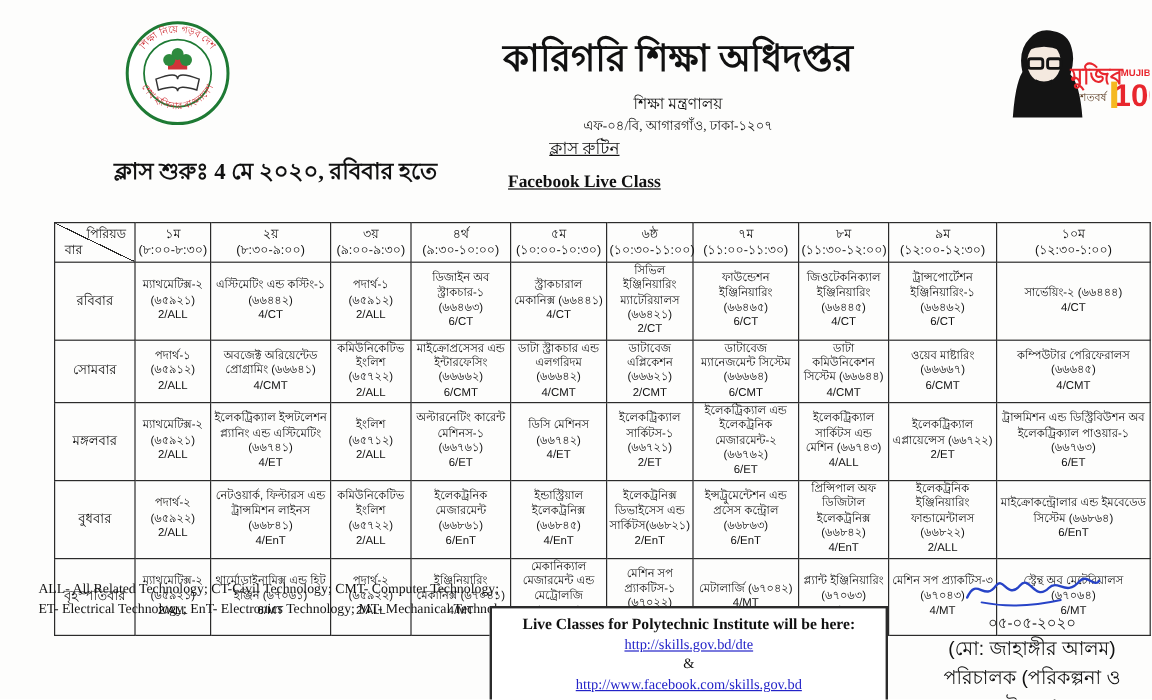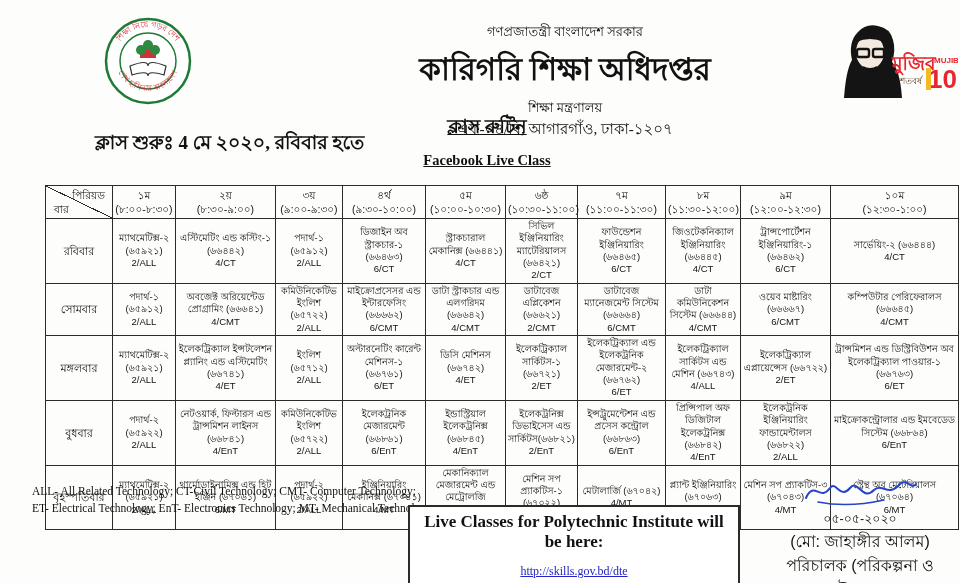--- a/index.html
+++ b/index.html
@@ -7,46 +7,46 @@
   body { font-family:"Liberation Sans", sans-serif; color:#111; }
   .page { position:relative; width:960px; height:583px; background:#fdfdfc; }
 
   
   .seal { position:absolute; left:96px; top:14px; width:104px; height:94px; }
   .mujib { position:absolute; left:830px; top:8px; width:128px; height:100px; }
   .gov-block { position:absolute; left:330px; top:22px; width:470px; text-align:center; font-family:"Liberation Serif", serif; }
   .gov-line1 { font-size:13px; }
   .gov-line2 { font-size:31px; font-weight:bold; margin:2px 0 3px 0; }
   .gov-line3, .gov-line4 { font-size:13px; line-height:1.25; }
-  .gov-line5 { font-size:15px; margin-top:1px; }
+  .gov-line5 { font-size:11px; margin-top:1px; }
 
   
   .start-note { position:absolute; left:95px; top:128px; font-size:19px; font-weight:bold; font-family:"Liberation Serif", serif; }
   .routine-head { position:absolute; left:322px; top:112px; width:330px; text-align:center; }
-  .routine-title { font-size:19px; font-weight:bold; text-decoration:underline; font-family:"Liberation Serif", serif; }
+  .routine-title { font-size:14px; font-weight:normal; text-decoration:underline; font-family:"Liberation Serif", serif; }
   .routine-subtitle { font-size:10.5px; font-weight:bold; margin-top:6px; }
   .routine-platform { font-size:14.5px; font-weight:bold; text-decoration:underline; margin-top:8px; font-family:"Liberation Serif", serif; }
 
   
   table.routine { position:absolute; left:45px; top:185px; width:913px; border-collapse:collapse; table-layout:fixed; }
   .routine th, .routine td { border:1px solid #2b2b2b; text-align:center; vertical-align:middle; padding:1px 2px; white-space:pre-line; font-weight:normal; }
   .routine thead tr { height:33px; }
   .routine thead th { font-size:10.5px; line-height:1.35; }
   .routine td { font-size:9.5px; line-height:1.3; }
   .routine td.day { font-size:11px; }
   .corner { position:relative; padding:0; }
   .corner .diag { position:absolute; inset:0; background:linear-gradient(to top right, transparent calc(50% - 0.5px), #2b2b2b calc(50% - 0.5px), #2b2b2b calc(50% + 0.5px), transparent calc(50% + 0.5px)); }
   .corner .c-top { position:absolute; top:2px; right:7px; font-size:10.5px; }
   .corner .c-bottom { position:absolute; bottom:2px; left:8px; font-size:10.5px; }
 
   
   .legend { position:absolute; left:32px; top:483px; font-family:"Liberation Serif", serif; font-size:11.5px; line-height:1.5; }
   .live-box { position:absolute; left:408px; top:505px; width:332px; border:2px solid #2b2b2b; text-align:center; padding:5px 6px 7px 6px; font-family:"Liberation Serif", serif; background:#fff; }
-  .live-box .lb-head { font-size:17px; font-weight:bold; }
-  .live-box a { color:var(--link, #2323c8); font-size:12px; display:block; margin-top:12px; }
+  .live-box .lb-head { font-size:13px; font-weight:bold; }
+  .live-box a { color:var(--link, #2323c8); font-size:12px; display:block; margin-top:2px; }
   .live-box .lb-amp { font-size:12px; margin-top:1px; }
   .sig-block { position:absolute; left:762px; top:476px; width:196px; text-align:center; }
   .sig-block svg { display:block; margin:0 auto; }
   .sig-date { font-size:12.5px; margin-top:2px; }
   .sig-name, .sig-title { font-size:16px; line-height:1.5; }
 </style>
 </head>
 <body>
 
 <div class="page">
@@ -67,21 +67,20 @@
       </text>
       <path d="M44 38 a8 8 0 0 1 16 0 v6 h-16 z" fill="#cf3339"></path>
       <circle cx="45" cy="36" r="5" fill="#2d8a3e"></circle>
       <circle cx="59" cy="36" r="5" fill="#2d8a3e"></circle>
       <circle cx="52" cy="31" r="5" fill="#2d8a3e"></circle>
       <path d="M34 52 q18 -7 18 0 q0 -7 18 0 l-2 9 q-16 -5 -16 1 q0 -6 -16 -1 z" fill="#ffffff" stroke="#333" stroke-width="1.2"></path>
     </svg>
   </div>
 
   <div class="gov-block">
-    <div class="gov-line1">গণপ্রজাতন্ত্রী বাংলাদেশ সরকার</div>
     <div class="gov-line2">কারিগরি শিক্ষা অধিদপ্তর</div>
     <div class="gov-line4">শিক্ষা মন্ত্রণালয়</div>
     <div class="gov-line5">এফ-০৪/বি, আগারগাঁও, ঢাকা-১২০৭</div>
   </div>
 
   <div class="mujib">
     <svg viewBox="0 0 128 100" width="128" height="100">
       <path d="M14 90 q2 -28 8 -38 q-4 -18 6 -28 q8 -9 20 -6 q12 2 15 14 q3 10 -1 22 q8 8 10 36 z" fill="#141414"></path>
       <ellipse cx="40" cy="44" rx="14" ry="17" fill="#f4e9df"></ellipse>
       <path d="M26 34 q6 -14 24 -8 l4 8 q-14 -6 -28 0 z" fill="#141414"></path>

